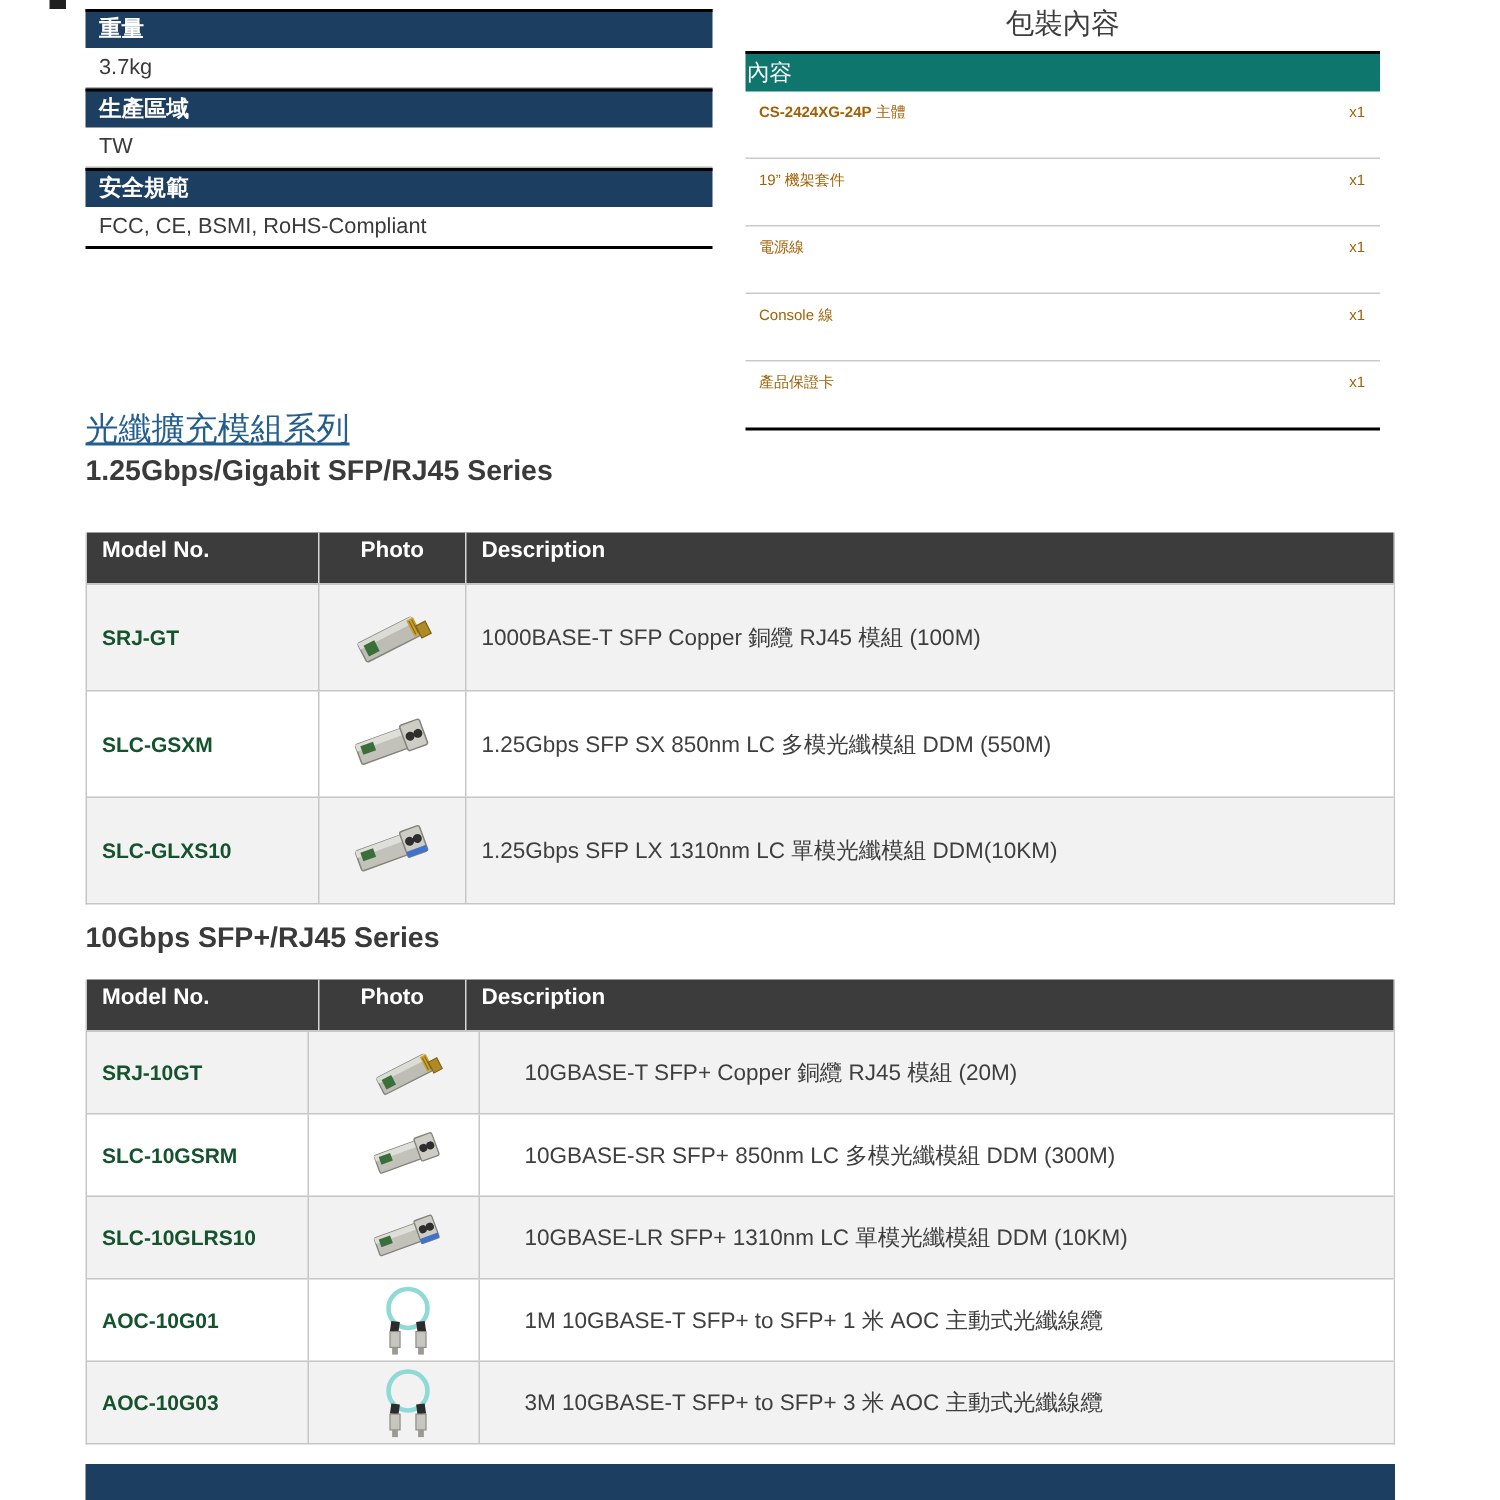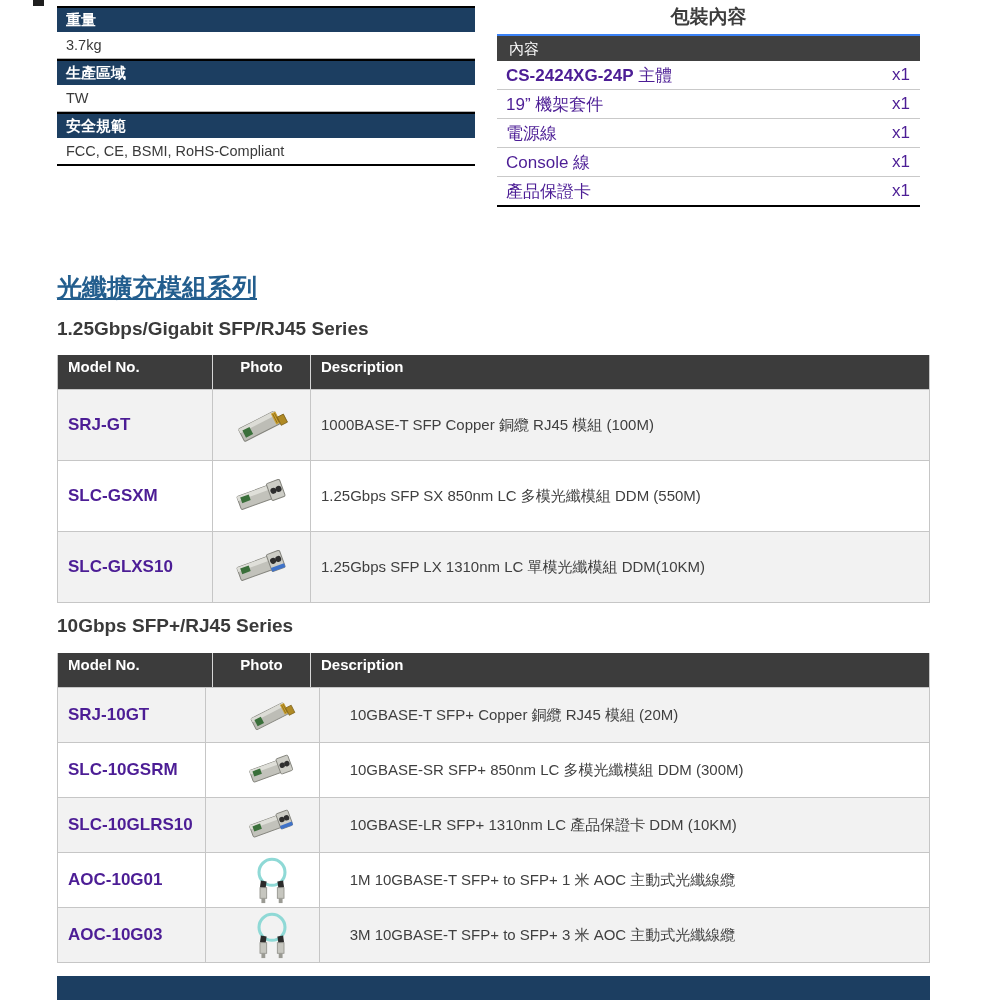--- a/index.html
+++ b/index.html
@@ -11,54 +11,54 @@
   
   .spec{position:absolute;left:57px;top:6px;width:418px;}
   .spec-header{border-top:2px solid #000;background:#1C3E61;color:#fff;font-size:15px;
                font-weight:bold;height:24px;line-height:24px;padding-left:9px;}
   .spec-value{height:26px;line-height:26px;padding-left:9px;font-size:14.5px;color:#3a3a3a;
               border-bottom:1px solid #b3b3b3;}
   .spec-value.last{border-bottom:2px solid #000;}
 
   
   .pkg{position:absolute;left:497px;top:0;width:423px;}
-  .pkg-title{text-align:center;font-size:19px;font-weight:bold;color:#3d3d3d;height:34px;line-height:34px;}
-  .pkg-header{border-top:2px solid #3b82f6;background:#404040;color:#fff;font-size:15px;
-              height:25px;line-height:25px;padding-left:12px;}
+  .pkg-title{text-align:center;font-size:19px;font-weight:normal;color:#3d3d3d;height:34px;line-height:34px;}
+  .pkg-header{border-top:2px solid #000000;background:#0f766e;color:#fff;font-size:15px;
+              height:25px;line-height:25px;padding-left:1px;}
   .pkg-item{display:flex;justify-content:space-between;align-items:center;height:28px;
-            border-bottom:1px solid #c9c9c9;font-size:17px;color:#4c1d95;padding:0 10px 0 9px;}
+            border-bottom:1px solid #c9c9c9;font-size:10px;color:#a16207;padding:0 10px 16px 9px;}
   .pkg-item.last{border-bottom:2px solid #000;}
   .pkg-name b{font-weight:bold;}
 
   
-  .section-heading{position:absolute;left:57px;top:271px;font-size:25px;font-weight:bold;
+  .section-heading{position:absolute;left:57px;top:271px;font-size:22px;font-weight:normal;
                    color:#235E8E;text-decoration:underline;}
   .subtitle{position:absolute;left:57px;font-size:19px;font-weight:bold;color:#3a3a3a;}
-  #sub1{top:318px;}
+  #sub1{top:304px;}
   #sub2{top:615px;}
 
   
   .tbl{position:absolute;left:57px;width:871px;border:1px solid #c6c6c6;border-top:none;
        box-sizing:content-box;}
   #tbl1{top:355px;}
   #tbl2{top:653px;}
   .tbl-header{display:flex;background:#3C3C3C;}
   .th{color:#fff;font-weight:bold;font-size:15px;height:34px;line-height:23px;
       box-sizing:border-box;border-right:1px solid #d6d6d6;}
   .th:last-child{border-right:none;}
   .th.c1{width:155px;padding-left:10px;}
   .th.c2{width:98px;text-align:center;}
   .th.c3{width:618px;padding-left:10px;}
   .row{display:flex;border-top:1px solid #c6c6c6;background:#fff;}
   .row.alt{background:#F2F2F2;}
   #tbl1 .row{height:70px;}
   #tbl2 .row{height:54px;gap:20px;}
   .td{box-sizing:border-box;border-right:1px solid #c6c6c6;display:flex;align-items:center;}
   .td:last-child{border-right:none;}
-  .td.c1{width:155px;padding-left:10px;font-weight:bold;font-size:17px;color:#4c1d95;}
+  .td.c1{width:155px;padding-left:10px;font-weight:bold;font-size:14px;color:#14532d;}
   .td.c2{width:98px;justify-content:center;}
   .td.c3{width:618px;padding-left:10px;font-size:15px;color:#3f3f3f;}
 
   .bottom-bar{position:absolute;left:57px;top:976px;width:873px;height:24px;background:#1C3E61;}
 </style>
 </head>
 <body>
 
 <div class="page">
 
@@ -206,21 +206,21 @@
             <rect x="5" y="16" width="34" height="14" rx="1.5" fill="#c2c2bb" stroke="#84847d" stroke-width="1"></rect>
             <rect x="5" y="16" width="34" height="4.5" fill="#dfdfd9"></rect>
             <rect x="8" y="18" width="9" height="6" fill="#3a6f3a"></rect>
             <rect x="37" y="14" width="14" height="18" rx="1.5" fill="#cdcdc6" stroke="#84847d" stroke-width="1"></rect>
             <circle cx="41.5" cy="22" r="3" fill="#2e2e2e"></circle>
             <circle cx="47" cy="22" r="3" fill="#2e2e2e"></circle>
             <rect x="37" y="28" width="14" height="4" fill="#3f72c8"></rect>
           </g>
         </svg>
       </div>
-      <div class="td c3">10GBASE-LR SFP+ 1310nm LC 產品保證卡 DDM (10KM)</div>
+      <div class="td c3">10GBASE-LR SFP+ 1310nm LC 單模光纖模組 DDM (10KM)</div>
     </div>
     <div class="row">
       <div class="td c1">AOC-10G01</div>
       <div class="td c2">
         <svg width="46" height="50" viewBox="0 0 46 52">
           <circle cx="23" cy="18" r="13.5" fill="none" stroke="#8fd9d6" stroke-width="3.2"></circle>
           <rect x="11" y="27" width="6" height="7" fill="#2b2b2b" transform="rotate(8 14 30)"></rect>
           <rect x="10.5" y="34" width="7" height="11" fill="#c6c6bf" stroke="#8b8b84" stroke-width="0.8"></rect>
           <rect x="12" y="45" width="4" height="5" fill="#9a9a93"></rect>
           <rect x="29" y="27" width="6" height="7" fill="#2b2b2b" transform="rotate(-8 32 30)"></rect>

